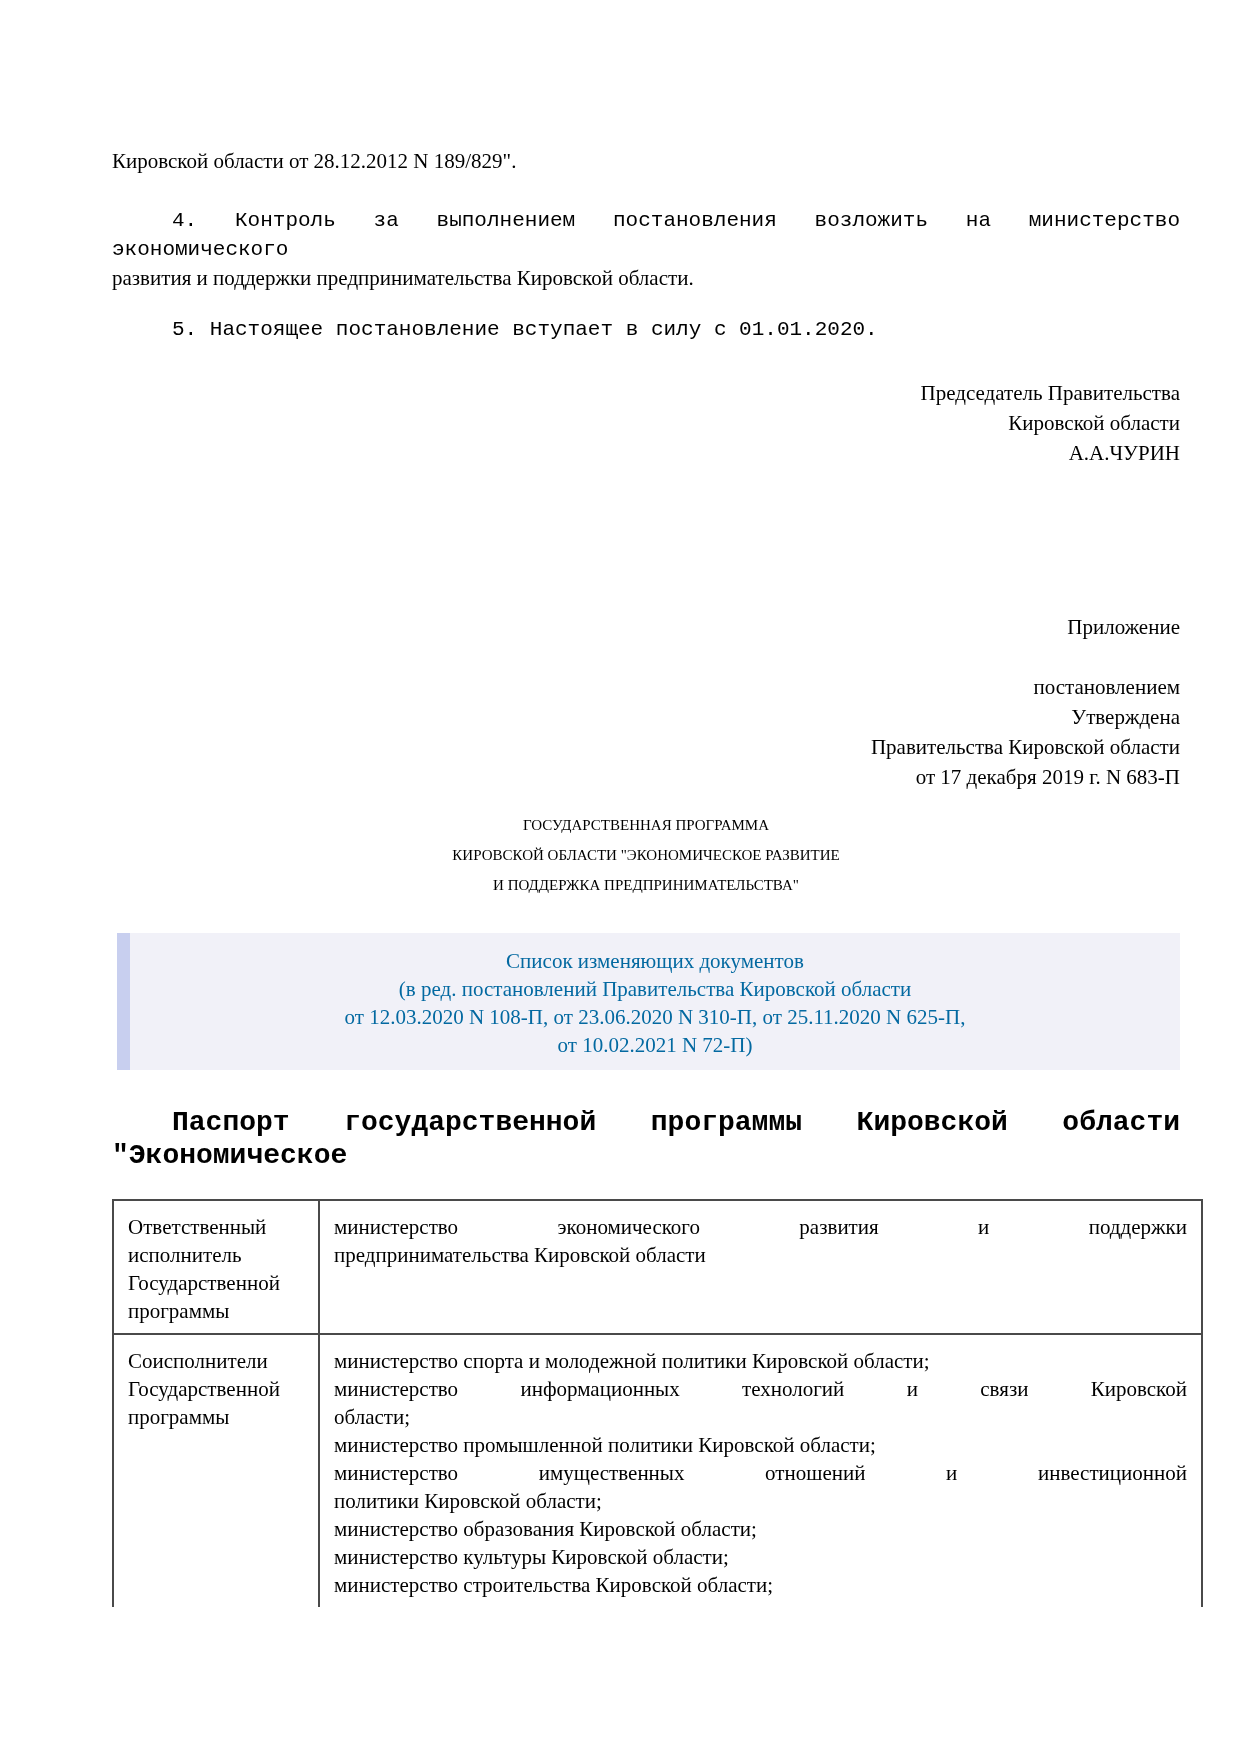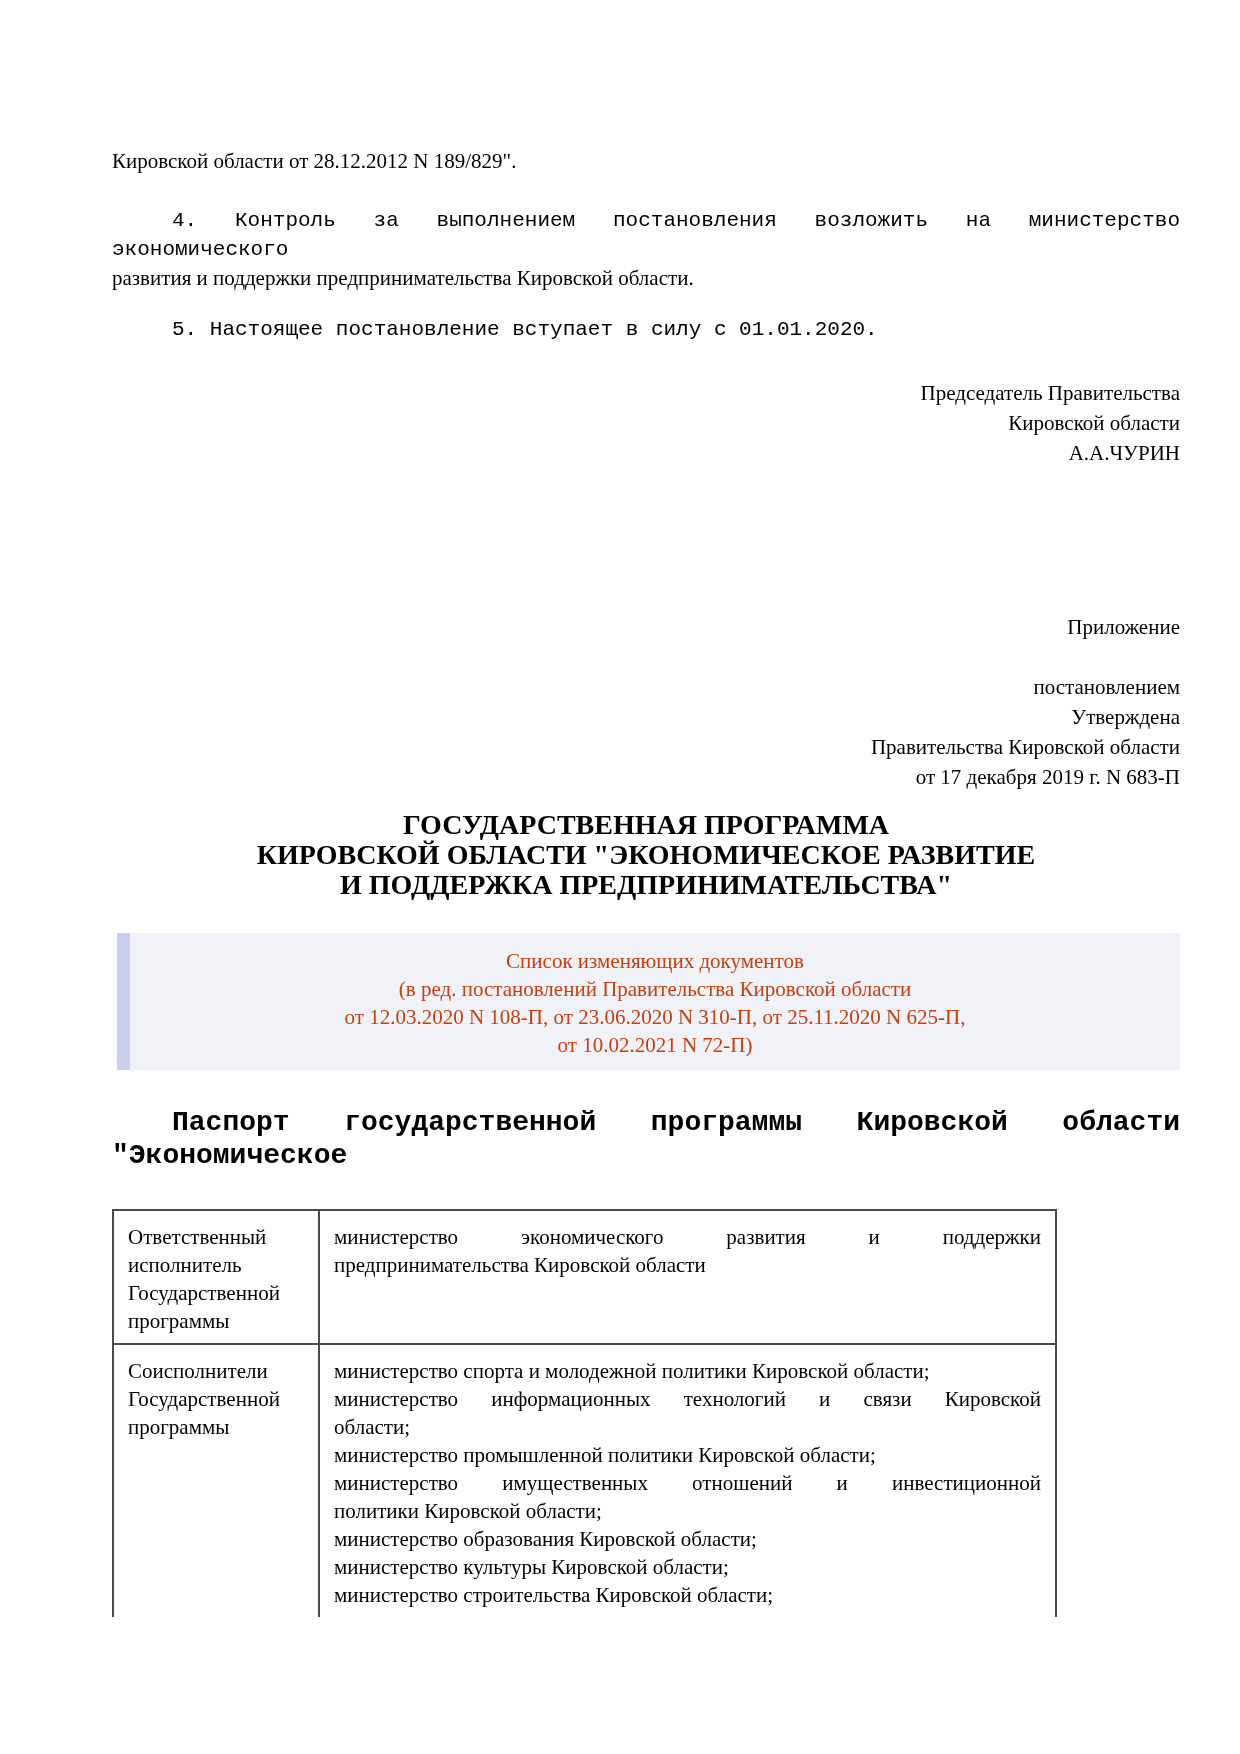--- a/index.html
+++ b/index.html
@@ -41,45 +41,45 @@
     text-align: right;
     line-height: 30px;
   }
   .approval-block {
     margin-top: 30px;
     text-align: right;
     line-height: 30px;
   }
   .doc-title {
     margin: 18px 0 0 0;
-    font-size: 28px;
-    font-weight: bold;
+    font-size: 15px;
+    font-weight: normal;
     text-align: center;
     line-height: 30px;
   }
   .amend-box {
     margin: 33px 0 0 5px;
     background: #f1f1f8;
     border-left: 13px solid #c8cfef;
     padding: 14px 10px 11px 10px;
     text-align: center;
     line-height: 28px;
-    color: #c2410c;
+    color: #0369a1;
   }
   .passport-heading {
     margin-top: 36px;
     font-weight: bold;
     font-size: 28px;
     line-height: 33px;
   }
   table.passport {
     border-collapse: collapse;
     table-layout: fixed;
-    width: 945px;
-    margin-top: 37px;
+    width: 1091px;
+    margin-top: 27px;
     border: 2px solid #4a4a4a;
     border-bottom: none;
   }
   table.passport td {
     border: 2px solid #4a4a4a;
     vertical-align: top;
     padding: 12px 14px 8px 14px;
     font-size: 21px;
     line-height: 28px;
   }

